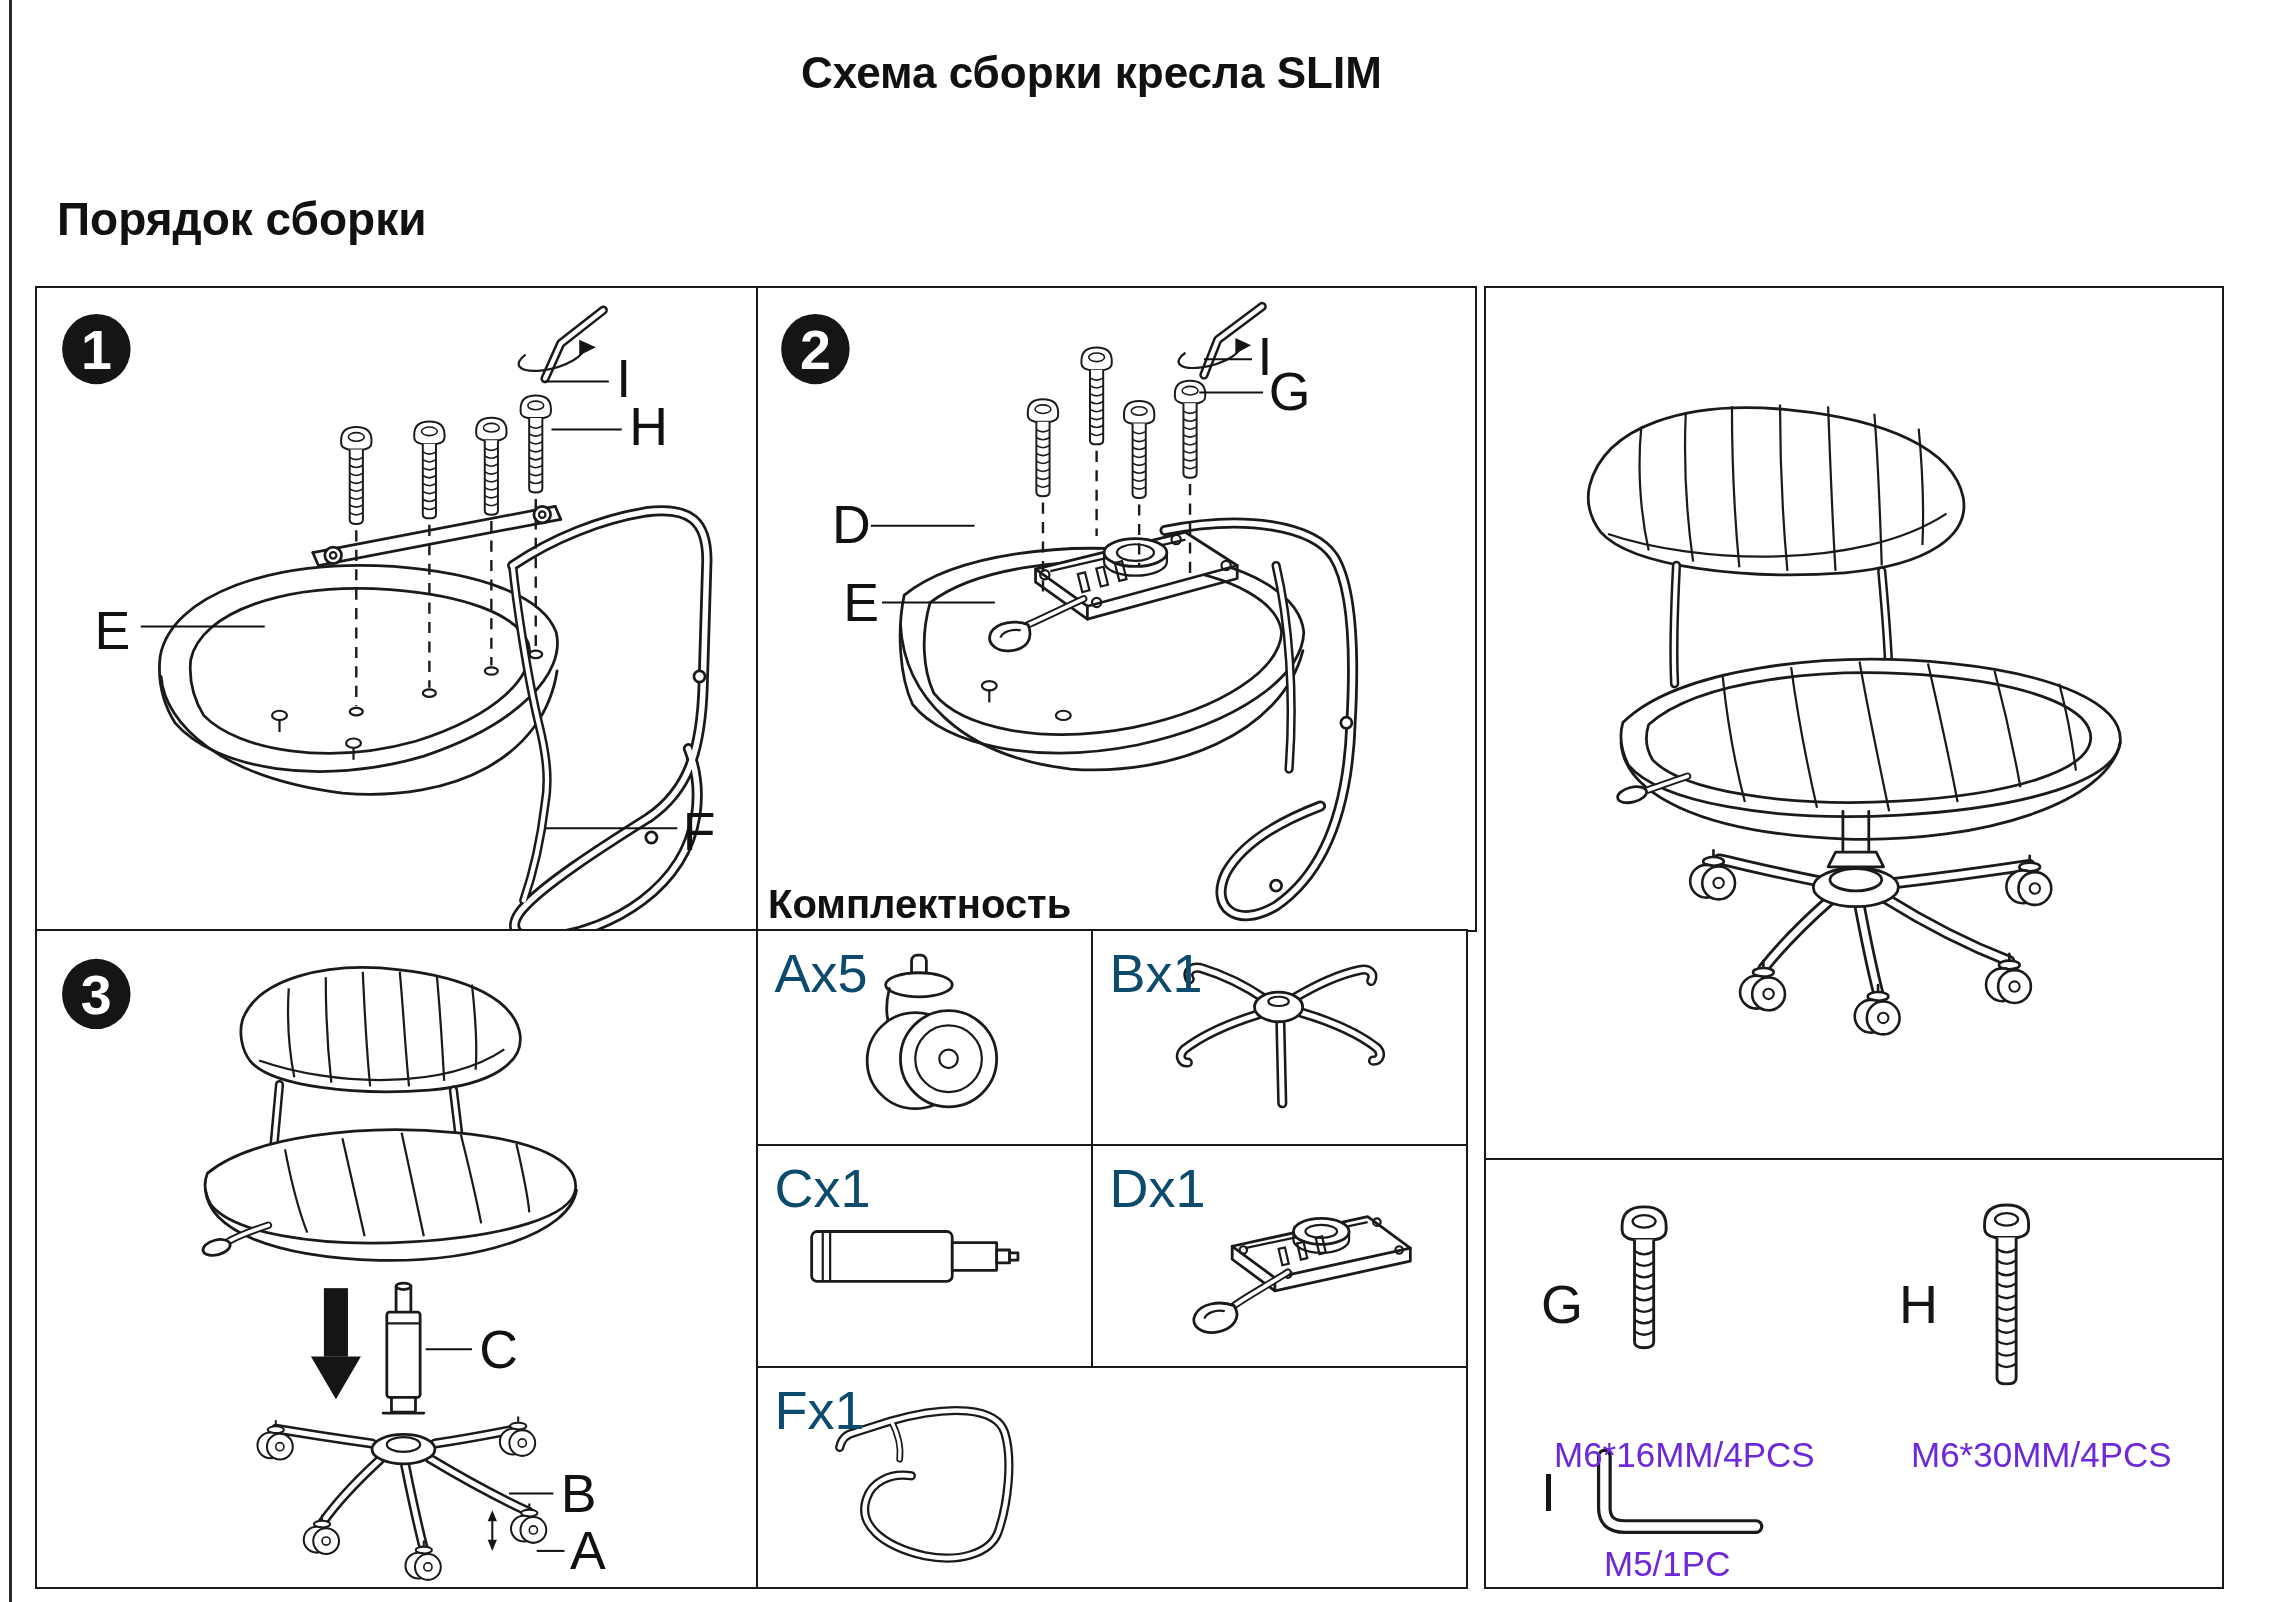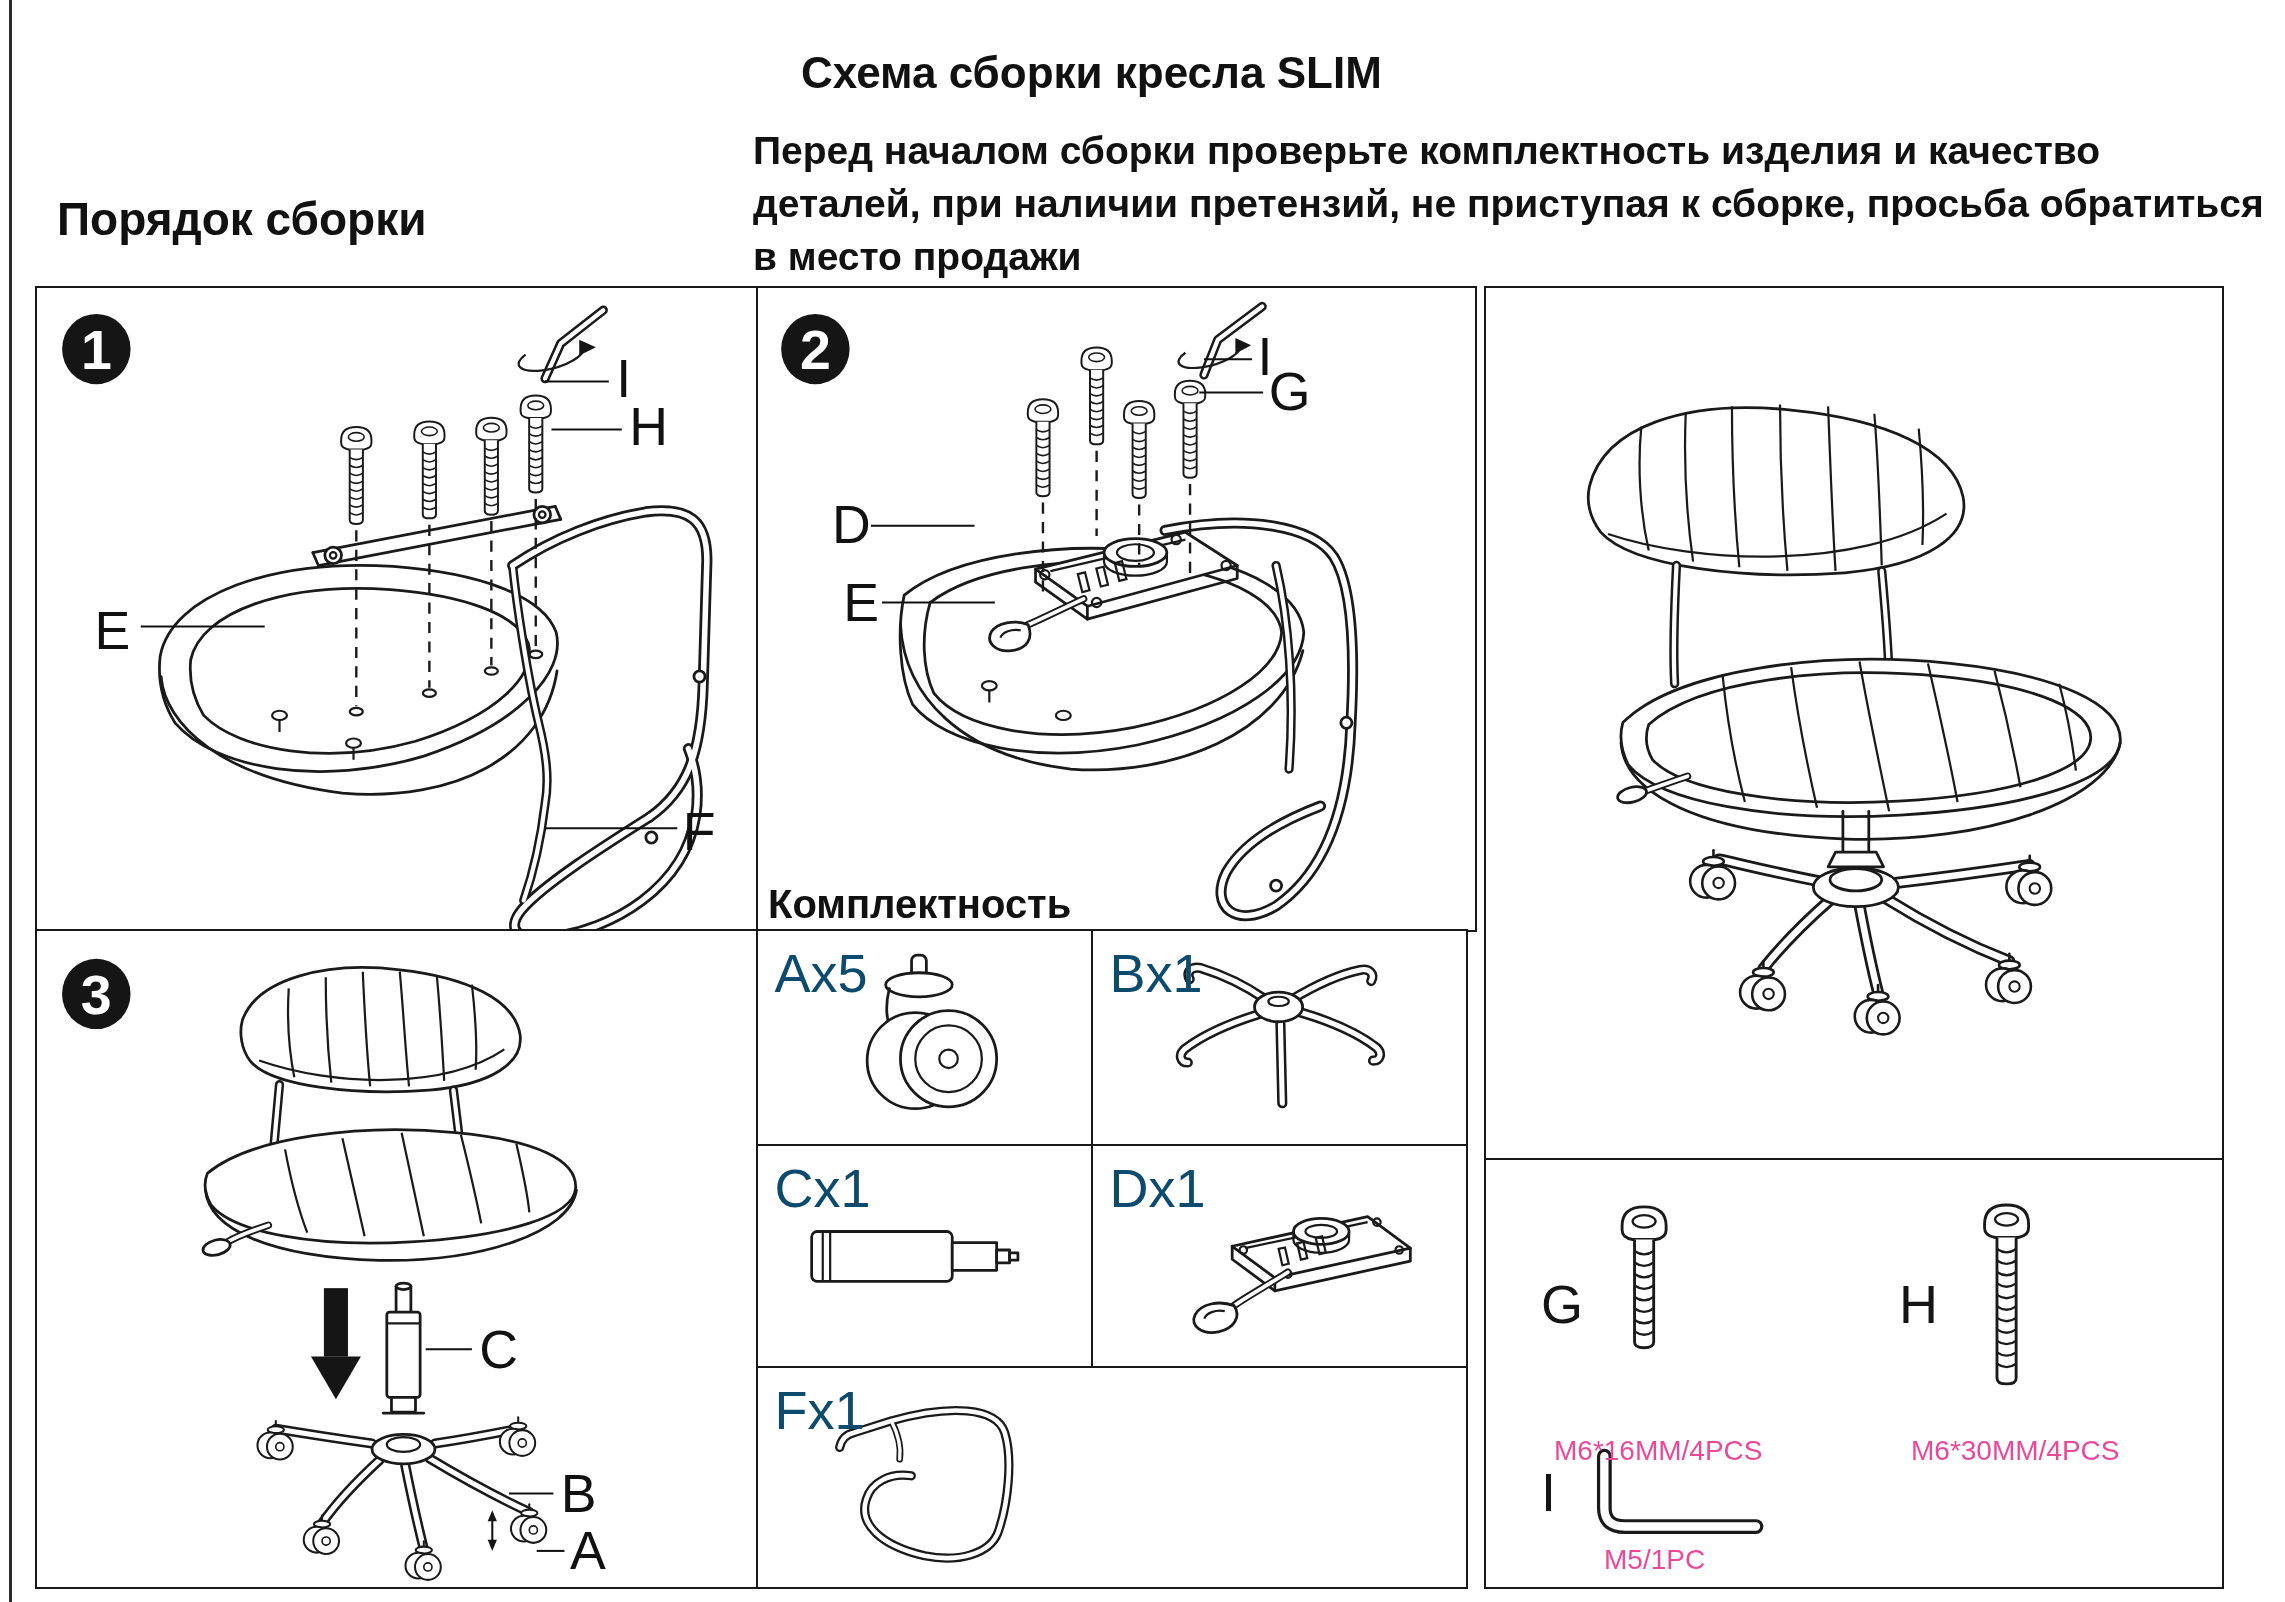--- a/index.html
+++ b/index.html
@@ -8,21 +8,21 @@
   .abs{position:absolute;}
   .panel{position:absolute;border:2.8px solid #181818;background:#fff;box-sizing:border-box;}
   .panel svg{position:absolute;left:0;top:0;width:100%;height:100%;}
   .hdr{font-weight:bold;white-space:nowrap;}
   .title{left:801px;top:48px;font-size:44px;}
   .notice{left:753px;top:124px;font-size:39px;line-height:53px;}
   .section{left:57px;top:192px;font-size:46px;}
   .kitword{left:768px;top:882px;font-size:40px;z-index:5;}
   .code{position:absolute;left:16.6px;top:11px;font-size:54px;color:#0c4a6e;}
   .hwletter{position:absolute;font-size:54px;color:#151515;}
-  .hwspec{position:absolute;font-size:28px;color:#ec4899;}
+  .hwspec{position:absolute;font-size:35px;color:#6d28d9;}
   .cell{position:relative;box-sizing:border-box;}
   .cell svg{position:absolute;left:0;top:0;width:100%;height:100%;}
   .grid{display:grid;grid-template-columns:335px 1fr;grid-template-rows:215px 222px 1fr;}
   .cb{border-bottom:2.8px solid #181818;}
   .cr{border-right:2.8px solid #181818;}
   .edge{position:absolute;left:9.2px;top:0;width:2.8px;height:1602px;background:#2a2a2a;}
   
   .ln{stroke:#1a1a1a;stroke-width:3;fill:none;stroke-linecap:round;stroke-linejoin:round;}
   .lnW{stroke:#1a1a1a;stroke-width:3;fill:#fff;stroke-linejoin:round;}
   .thin{stroke:#1a1a1a;stroke-width:2.4;fill:none;}
@@ -84,25 +84,20 @@
         <circle class="lnW" cx="22" cy="38" r="19"></circle>
         <circle class="lnW" cx="36" cy="40" r="19"></circle>
         <circle class="thin" cx="36" cy="40" r="6"></circle>
       </symbol>
     </defs>
   </svg>
 
   <div class="edge"></div>
 
   <div class="abs hdr title">Схема сборки кресла SLIM</div>
-  <div class="abs hdr notice">
-    <div>Перед началом сборки проверьте комплектность изделия и качество</div>
-    <div>деталей, при наличии претензий, не приступая к сборке, просьба обратиться</div>
-    <div>в место продажи</div>
-  </div>
   <div class="abs hdr section">Порядок сборки</div>
   <div class="abs hdr kitword">Комплектность</div>
 
   <div class="panel" style="left:35px;top:286px;width:724px;height:646px;">
     <svg viewBox="0 0 778 694">
       <defs>
         <path id="p1fa" d="M514,300 C558,270 610,250 658,242 C706,236 724,252 724,294 L720,428 C718,504 702,544 662,572"></path>
         <path id="p1fb" d="M662,572 C608,606 546,646 524,672 C506,694 520,706 554,702 C622,694 700,648 712,570 C716,542 712,518 704,498"></path>
         <path id="p1fc" d="M514,300 C518,340 530,420 542,470 C550,502 554,530 549,558 C545,592 537,630 526,662"></path>
         <path id="p1key" d="M612,24 L566,60 L549,98"></path>

